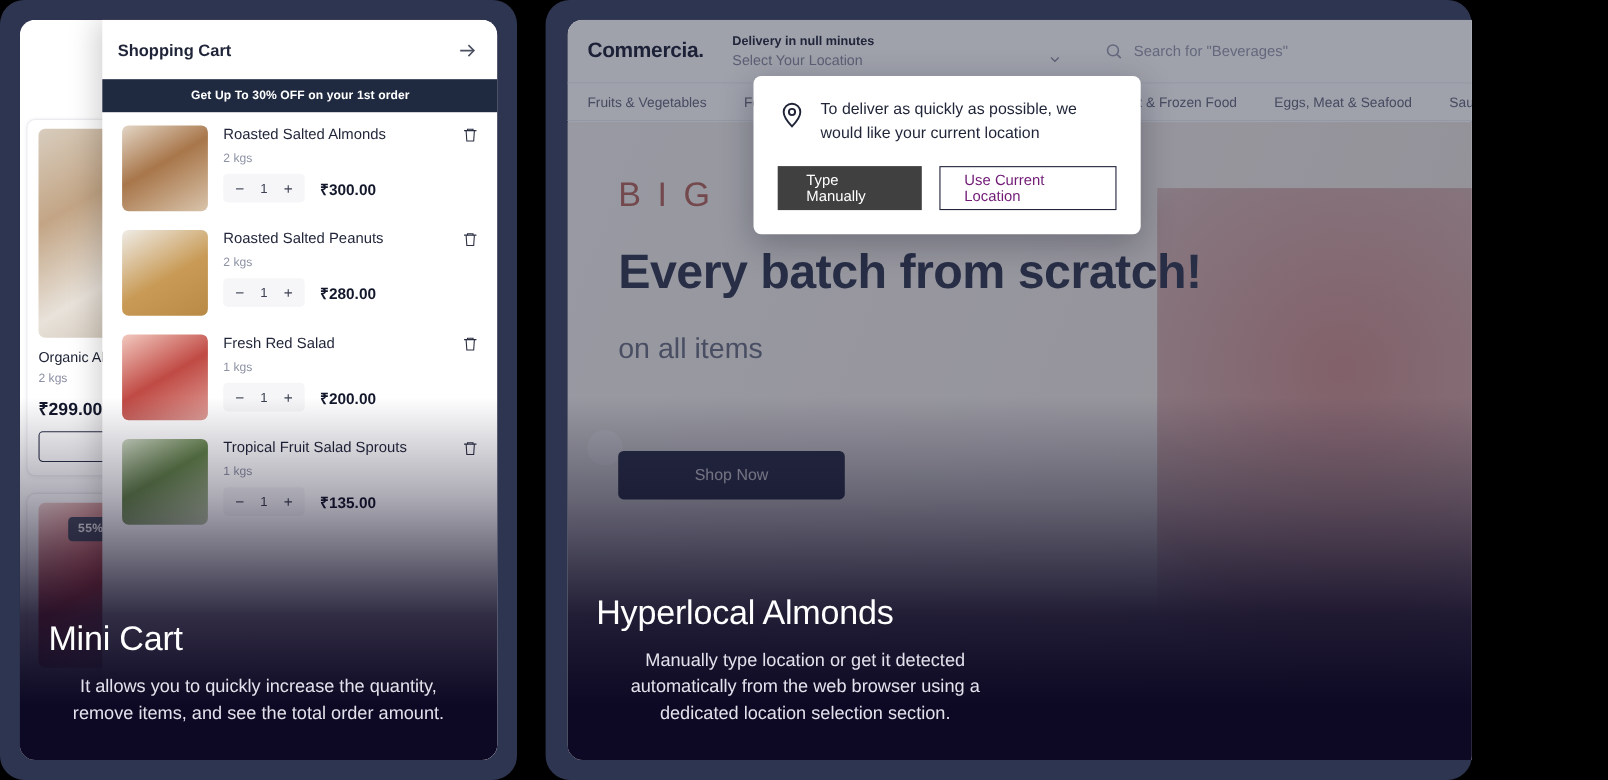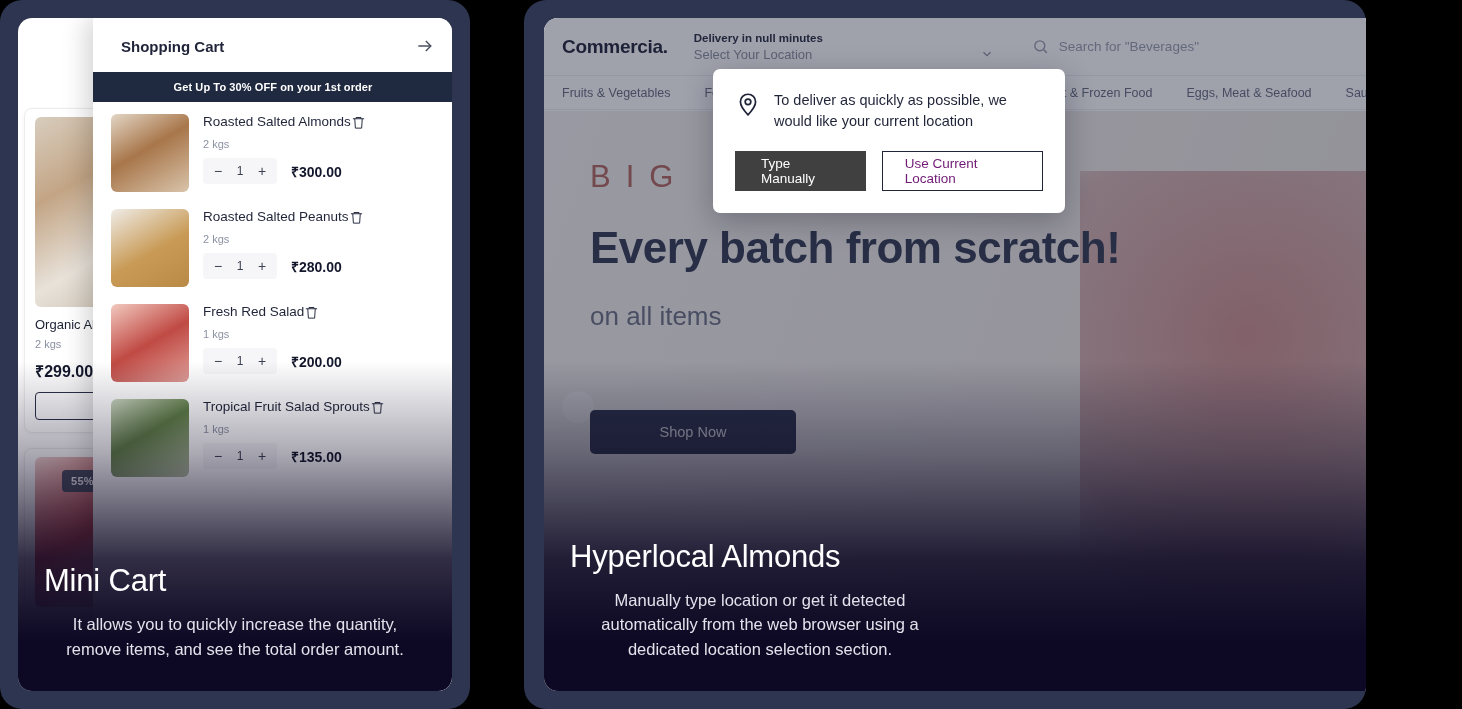--- a/index.html
+++ b/index.html
@@ -12,21 +12,21 @@
   .stage { position: relative; width: 1462px; height: 709px; background: #000; }
 
   
   .panel {
     position: absolute;
     background: #2e3550;
     border-radius: 22px;
     overflow: hidden;
   }
   .panel-left  { left: 0px;   top: 0px; width: 470px;  height: 709px; }
-  .panel-right { left: 524px; top: 0px; width: 842px;  height: 709px; }
+  .panel-right { left: 496px; top: 0px; width: 842px;  height: 709px; }
 
   .panel-inner {
     position: absolute;
     background: #0d0823;
     overflow: hidden;
   }
   .panel-left .panel-inner  { left: 18px; top: 18px; width: 434px; height: 673px; border-radius: 14px; }
   .panel-right .panel-inner { left: 20px; top: 18px; width: 926px; height: 673px; border-radius: 14px; }
 
   
@@ -65,38 +65,38 @@
 
   
   .cart {
     position: absolute; left: 75px; top: 0px; width: 360px; height: 673px;
     background: #ffffff;
     box-shadow: -6px 0 24px rgba(0,0,0,.18);
     display: flex; flex-direction: column;
   }
   .cart-head {
     display: flex; align-items: center; justify-content: space-between;
-    padding: 18px 18px 16px 28px;
+    padding: 18px 18px 16px 14px;
   }
   .cart-title { font-size: 15px; font-weight: bold; color: #1f2438; }
   .cart-arrow { width: 20px; height: 20px; color: #4b5061; cursor: pointer; }
   .cart-promo {
     background: #1f2a40; color: #ffffff;
     font-size: 11px; font-weight: bold; text-align: center;
     padding: 9px 16px; letter-spacing: .1px;
   }
   .cart-items { flex: 1; padding: 12px 18px 0 18px; }
   .cart-item { display: flex; gap: 14px; margin-bottom: 17px; }
   .ci-thumb { width: 78px; height: 78px; border-radius: 6px; flex: 0 0 78px; }
   .ci-thumb.almonds  { background: linear-gradient(150deg,#e3d6c6 0%,#a8764a 45%,#d9c4ab 100%); }
   .ci-thumb.peanuts  { background: linear-gradient(150deg,#efece7 0%,#c89a55 55%,#b98a45 100%); }
   .ci-thumb.apples   { background: linear-gradient(150deg,#f2c9bf 0%,#c04a44 50%,#e0a09a 100%); }
   .ci-thumb.sprouts  { background: linear-gradient(150deg,#cfd9c4 0%,#5f7f45 45%,#b9c4a8 100%); }
   .ci-body { flex: 1; min-width: 0; }
-  .ci-top { display: flex; align-items: flex-start; }
+  .ci-top { display: flex; align-items: flex-start; justify-content: space-between; }
   .ci-name { font-size: 13.5px; color: #1f2438; }
   .ci-del { width: 15px; height: 17px; flex: 0 0 15px; color: #2a2f42; cursor: pointer; }
   .ci-qty { font-size: 11px; color: #8d92a4; margin: 7px 0 8px; }
   .ci-row { display: flex; align-items: center; gap: 14px; }
   .stepper {
     display: flex; align-items: center; background: #f6f6f8;
     border-radius: 4px; height: 26px; padding: 0 4px;
   }
   .stepper button {
     width: 22px; height: 24px; border: none; background: transparent;

